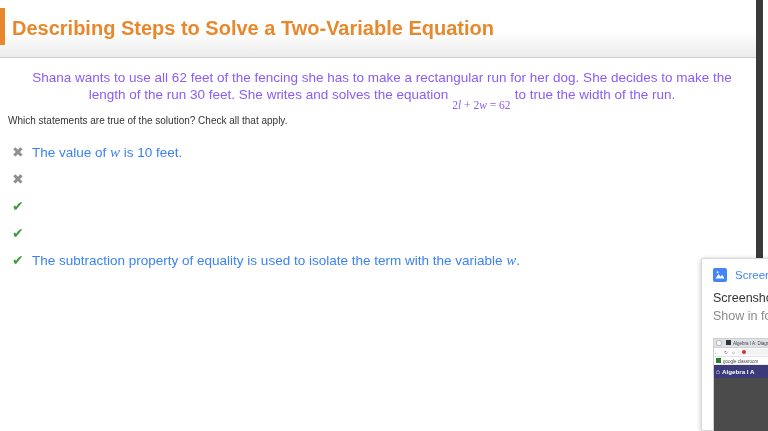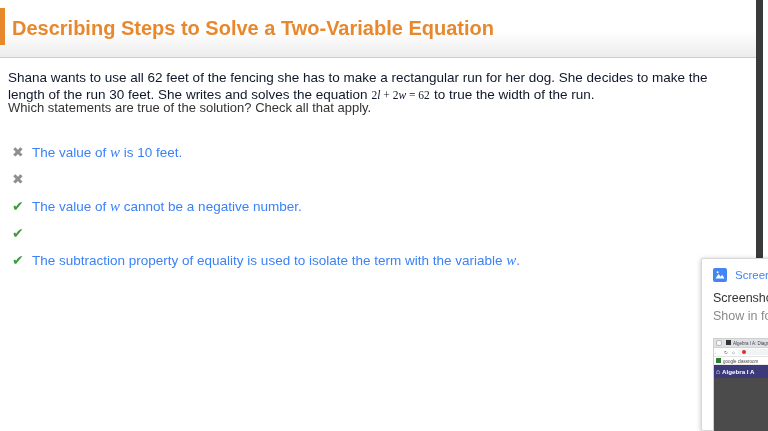--- a/index.html
+++ b/index.html
@@ -19,28 +19,28 @@
     background:linear-gradient(#ffffff 55%, #ececec 100%);
     border-bottom:1px solid #cccccc;
   }
   .accent-stripe { position:absolute; left:0; top:8px; width:5px; height:37px; background:#e8882c; }
   .page-title {
     position:absolute; left:12px; top:17px;
     font-size:20px; font-weight:bold; color:#e8882c; white-space:nowrap;
   }
 
   
-  .para { position:absolute; left:8px; top:69px; width:748px; font-size:13.5px; line-height:17px; color:#0f172a; }
+  .para { position:absolute; left:8px; top:69px; width:748px; font-size:13.5px; line-height:17px; color:#8b5cf6;text-align:center; }
   .equation {
     font-family:"Liberation Serif","DejaVu Serif",serif;
-    font-size:11.5px; position:relative; top:0; margin:0 4px; white-space:nowrap;
+    font-size:11.5px; position:relative; top:10px; margin:0 4px; white-space:nowrap;
   }
   .equation i { font-style:italic; }
 
-  .question { position:absolute; left:8px; top:100px; font-size:13px; color:#333; }
+  .question { position:absolute; left:8px; top:115px; font-size:10px; color:#333; }
 
   
   .statements { position:absolute; left:12px; top:145px; width:730px; }
   .stmt { display:flex; align-items:center; height:14px; margin-bottom:13px; }
   .ic { width:20px; font-size:14px; font-weight:bold; line-height:14px; font-family:"DejaVu Sans",sans-serif; }
   .ic.incorrect { color:#8f8f8f; }
   .ic.correct   { color:#3d9c3d; }
   .stmt-text { font-size:13.5px; color:#3b82f6; white-space:nowrap; }
   .mvar { font-family:"Liberation Serif","DejaVu Serif",serif; font-style:italic; font-size:15px; }
 
@@ -100,21 +100,20 @@
   <div class="statements" id="statements">
       <div class="stmt">
         <span class="ic incorrect">✖</span>
         <span class="stmt-text">The value of <span class="mvar">w</span> is 10 feet.</span>
       </div>
       <div class="stmt">
         <span class="ic incorrect">✖</span>
       </div>
       <div class="stmt">
         <span class="ic correct">✔</span>
-        <span class="stmt-text">The value of <span class="mvar">w</span> cannot be a negative number.</span>
       </div>
       <div class="stmt">
         <span class="ic correct">✔</span>
       </div>
       <div class="stmt">
         <span class="ic correct">✔</span>
         <span class="stmt-text">The subtraction property of equality is used to isolate the term with the variable <span class="mvar">w</span>.</span>
       </div>
     </div>
 

